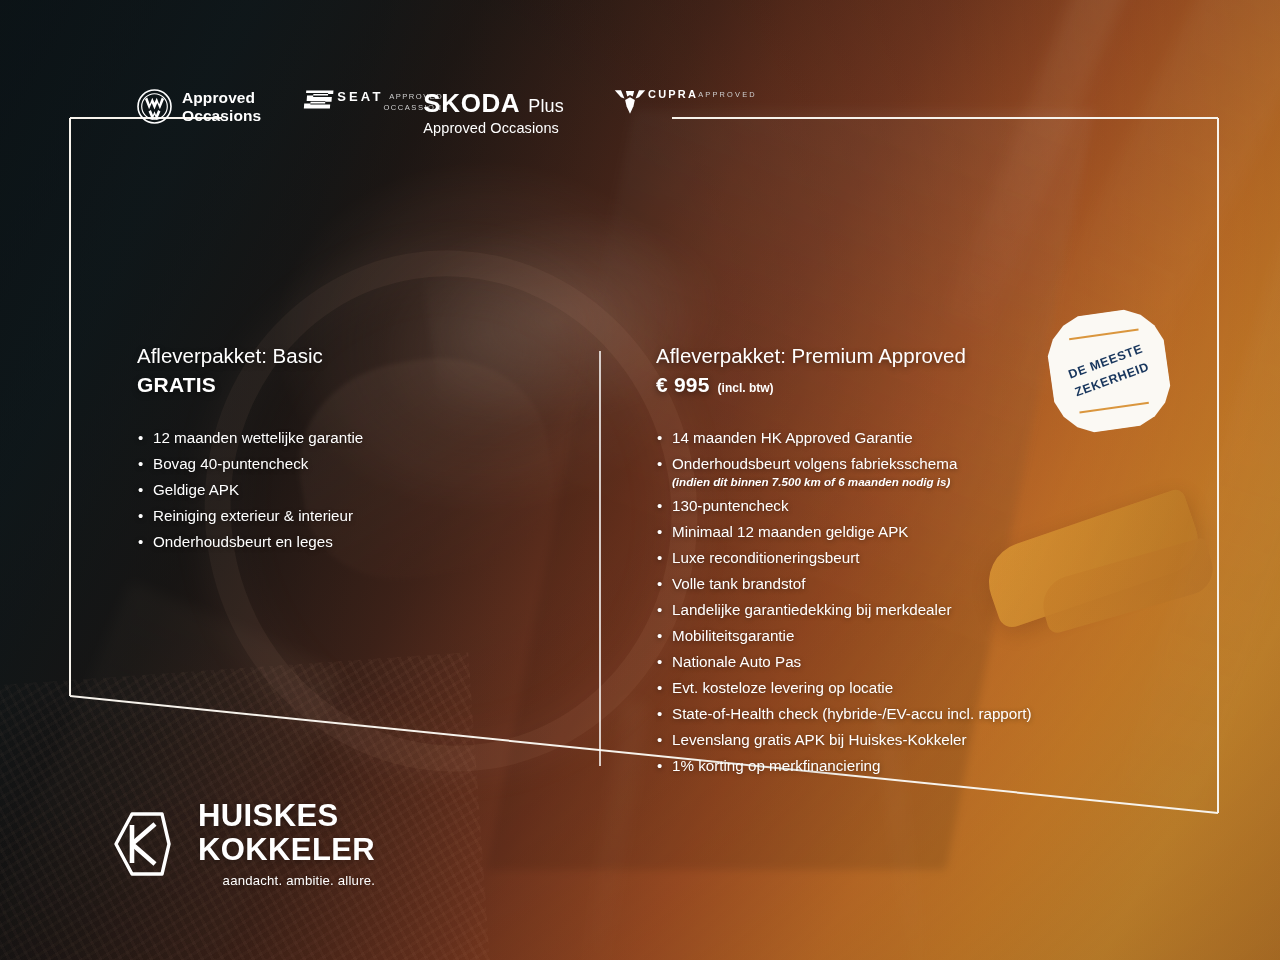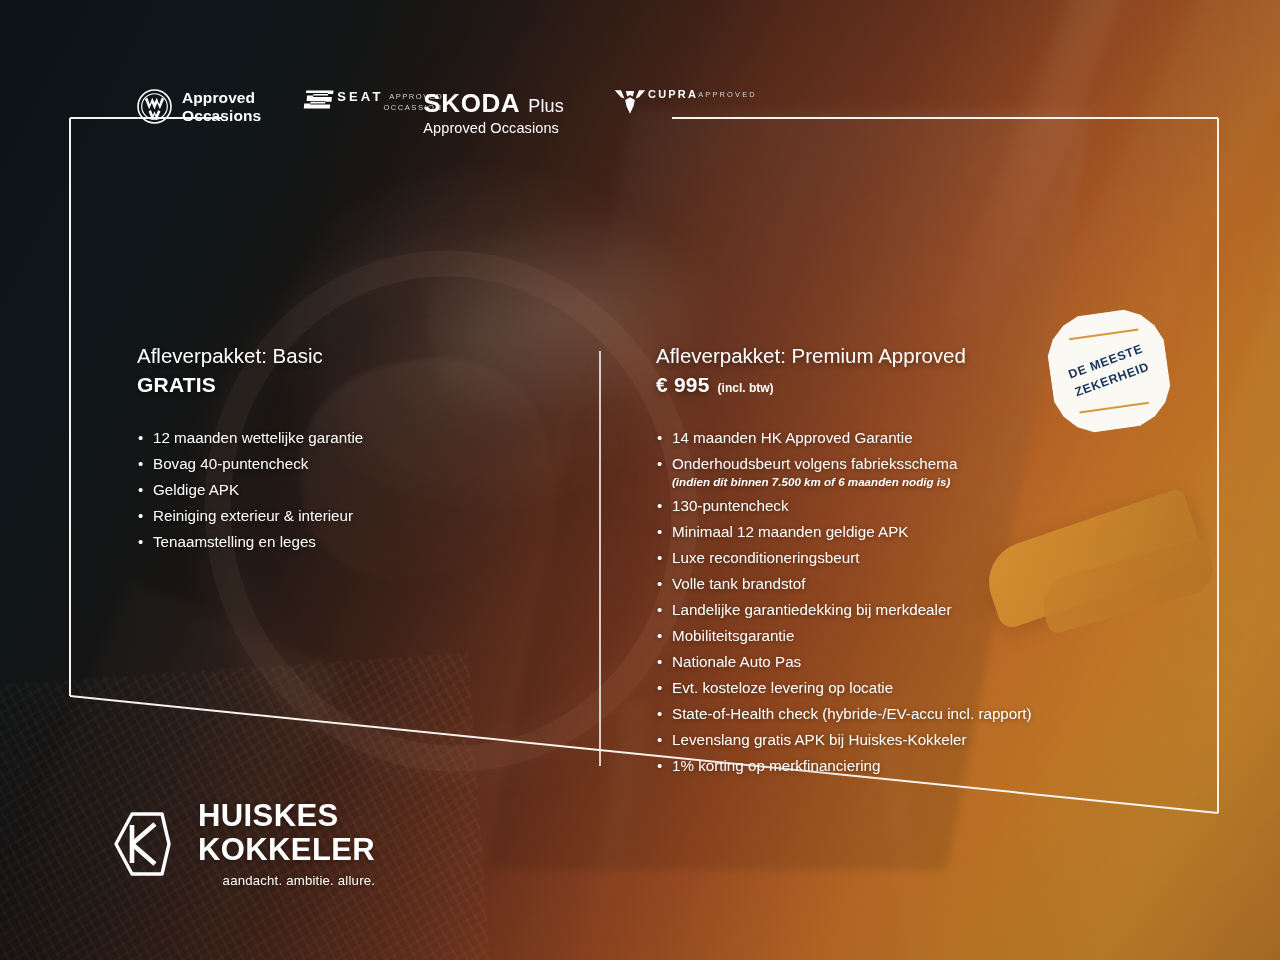--- a/index.html
+++ b/index.html
@@ -378,21 +378,21 @@
   <div class="pkg basic">
     <div class="pkg-title">Afleverpakket: Basic</div>
     <div class="pkg-price-row">
       <span class="pkg-price">GRATIS</span>
     </div>
     <ul class="pkg-list" id="basic-list">
         <li class="pkg-item">12 maanden wettelijke garantie</li>
         <li class="pkg-item">Bovag 40-puntencheck</li>
         <li class="pkg-item">Geldige APK</li>
         <li class="pkg-item">Reiniging exterieur &amp; interieur</li>
-        <li class="pkg-item">Tenaamstelling en leges</li>
+        <li class="pkg-item">Onderhoudsbeurt en leges</li>
       </ul>
   </div>
 
   <div class="pkg premium">
     <div class="pkg-title">Afleverpakket: Premium Approved</div>
     <div class="pkg-price-row">
       <span class="pkg-price">€ 995</span>
       <span class="pkg-price-note">(incl. btw)</span>
     </div>
     <ul class="pkg-list" id="premium-list">

